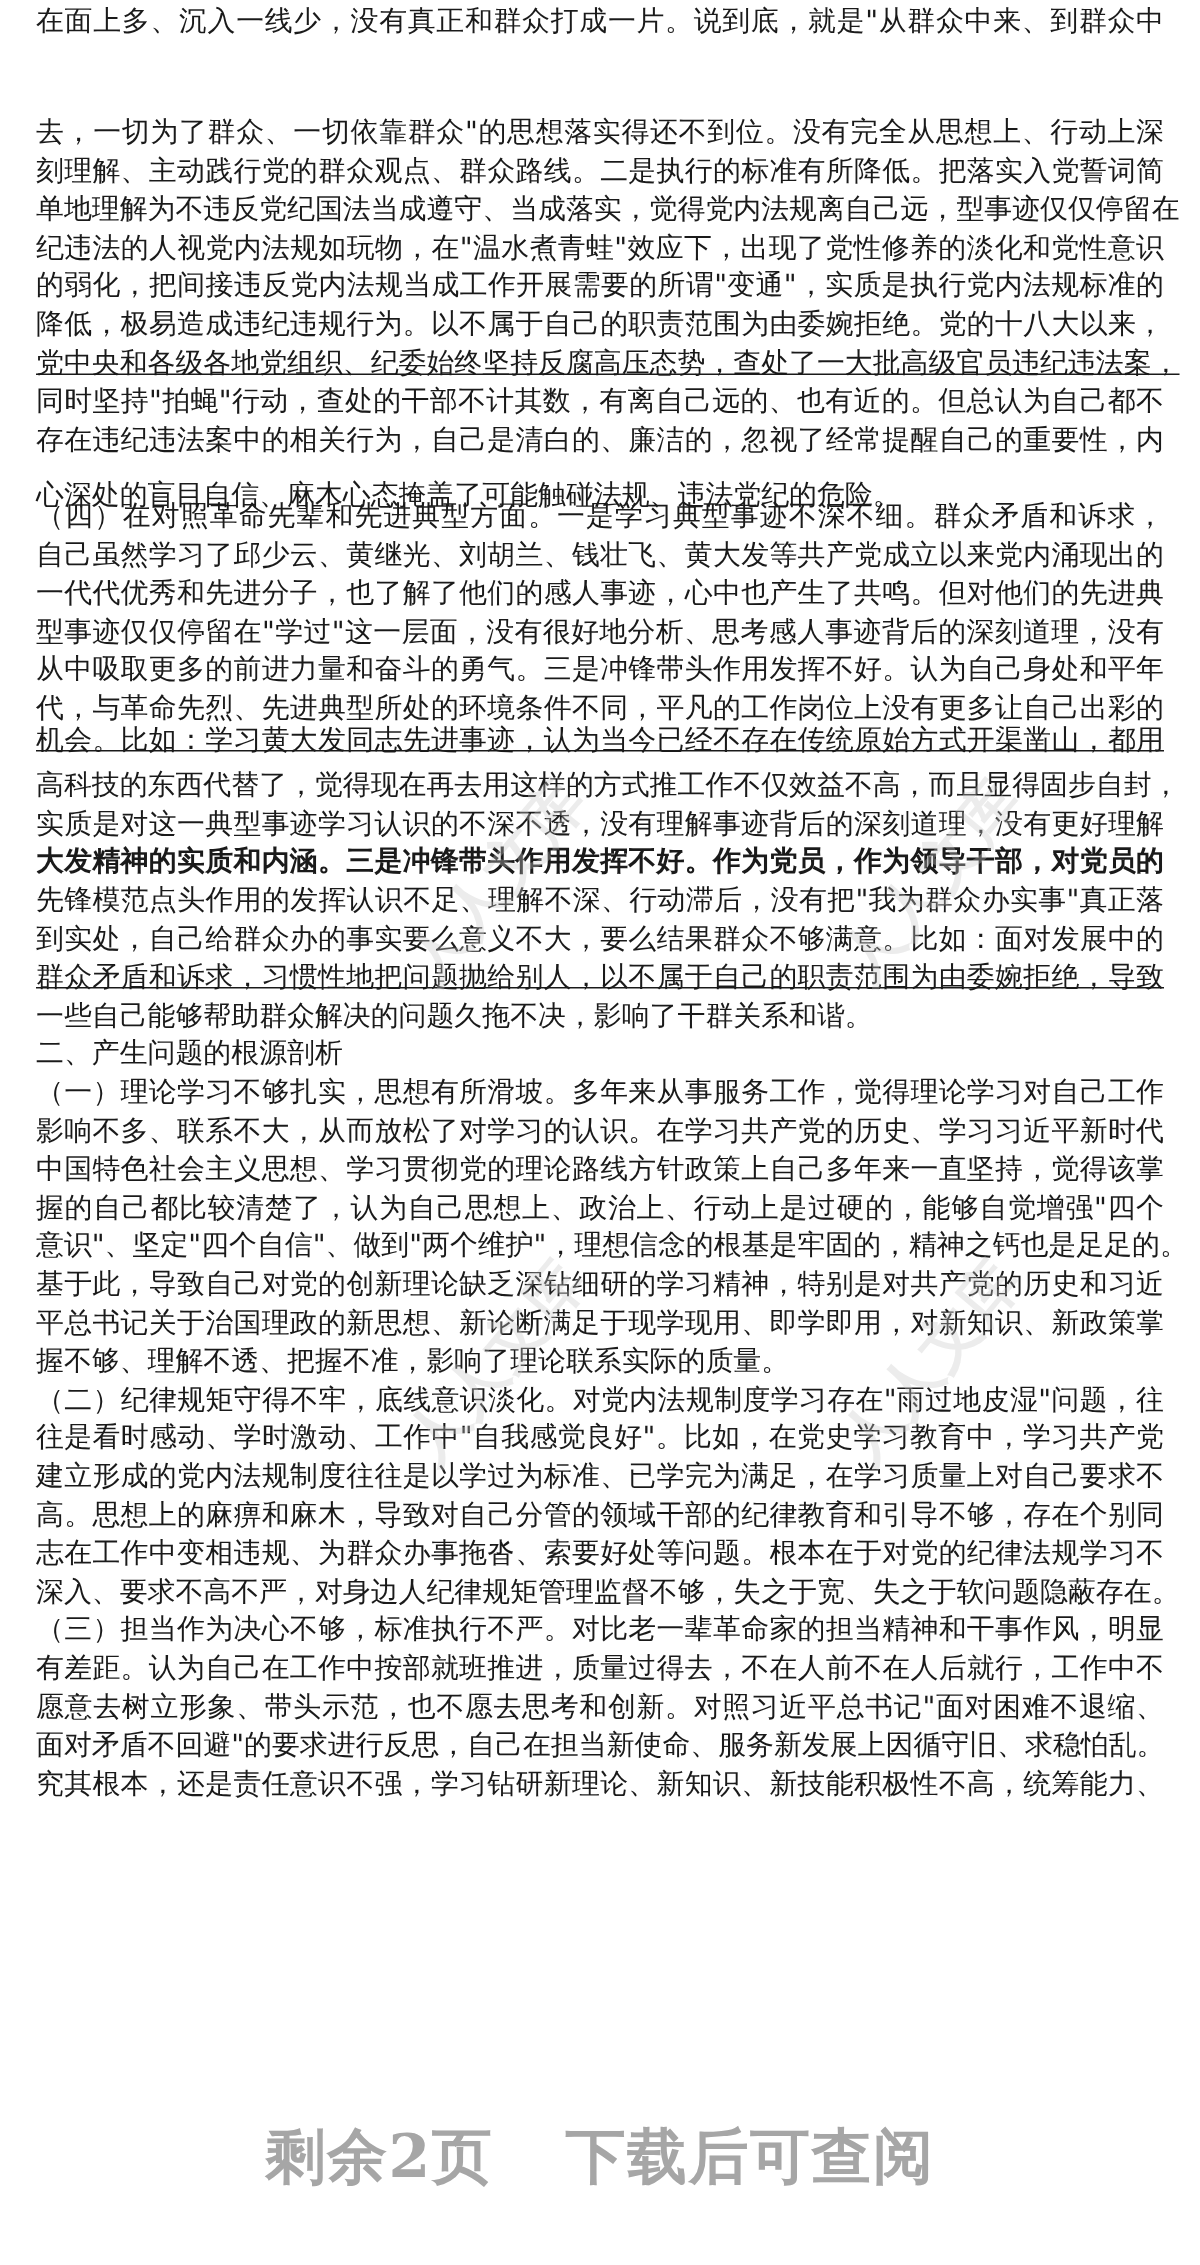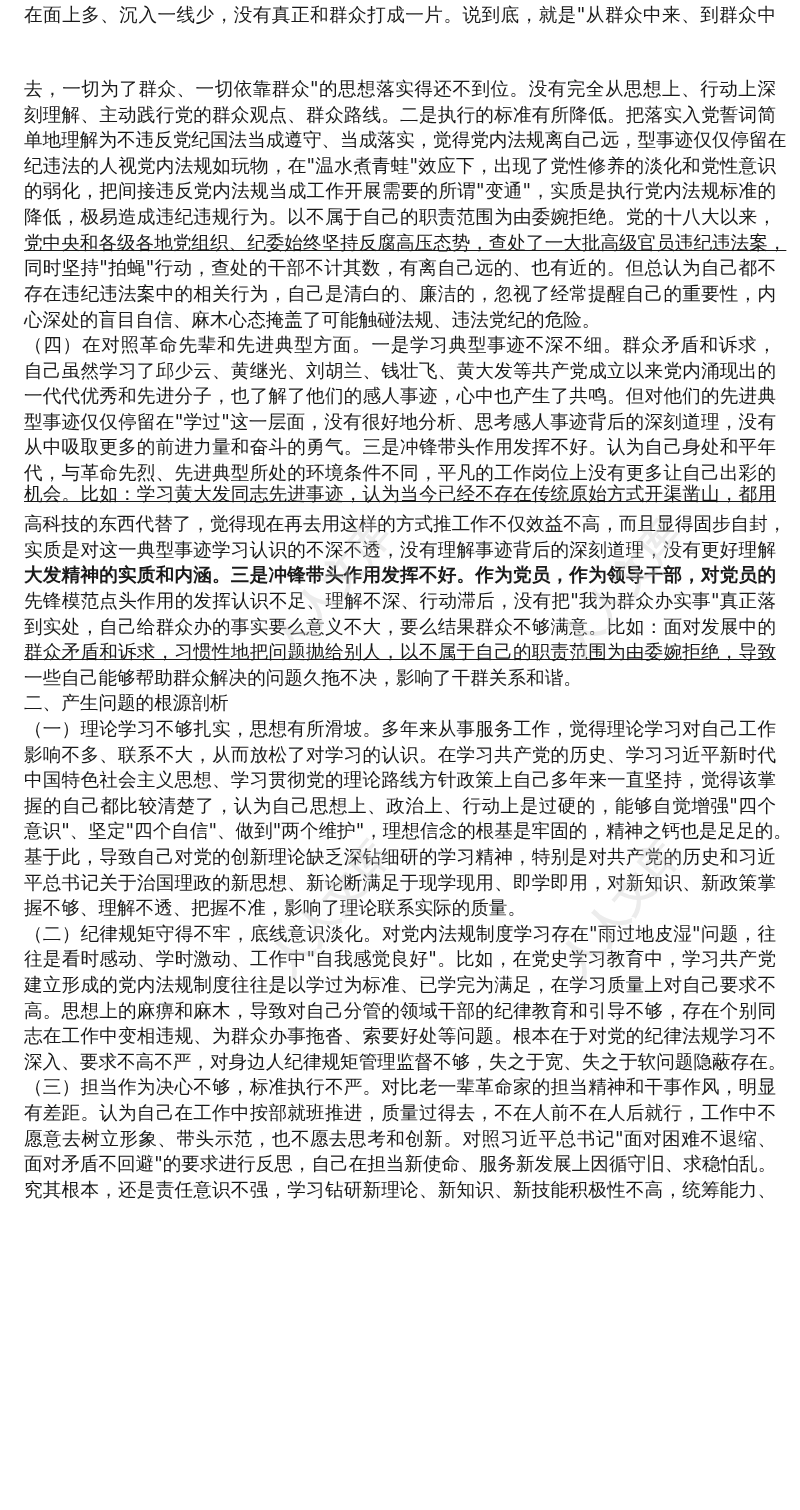--- a/index.html
+++ b/index.html
@@ -73,21 +73,21 @@
   <div id="lines">
       <div class="line" style="top: 76px;">去，一切为了群众、一切依靠群众"的思想落实得还不到位。没有完全从思想上、行动上深</div>
       <div class="line" style="top: 101.6px;">刻理解、主动践行党的群众观点、群众路线。二是执行的标准有所降低。把落实入党誓词简</div>
       <div class="line" style="top: 127.2px;">单地理解为不违反党纪国法当成遵守、当成落实，觉得党内法规离自己远，型事迹仅仅停留在</div>
       <div class="line" style="top: 152.8px;">纪违法的人视党内法规如玩物，在"温水煮青蛙"效应下，出现了党性修养的淡化和党性意识</div>
       <div class="line" style="top: 178.4px;">的弱化，把间接违反党内法规当成工作开展需要的所谓"变通"，实质是执行党内法规标准的</div>
       <div class="line" style="top: 204px;">降低，极易造成违纪违规行为。以不属于自己的职责范围为由委婉拒绝。党的十八大以来，</div>
       <div class="line" style="top: 229.6px; text-decoration: underline;">党中央和各级各地党组织、纪委始终坚持反腐高压态势，查处了一大批高级官员违纪违法案，</div>
       <div class="line" style="top: 255.2px;">同时坚持"拍蝇"行动，查处的干部不计其数，有离自己远的、也有近的。但总认为自己都不</div>
       <div class="line" style="top: 280.8px;">存在违纪违法案中的相关行为，自己是清白的、廉洁的，忽视了经常提醒自己的重要性，内</div>
-      <div class="line last" style="top: 307px;">心深处的盲目自信、麻木心态掩盖了可能触碰法规、违法党纪的危险。</div>
+      <div class="line last" style="top: 318px;">心深处的盲目自信、麻木心态掩盖了可能触碰法规、违法党纪的危险。</div>
       <div class="line" style="top: 332px;">（四）在对照革命先辈和先进典型方面。一是学习典型事迹不深不细。群众矛盾和诉求，</div>
       <div class="line" style="top: 357.6px;">自己虽然学习了邱少云、黄继光、刘胡兰、钱壮飞、黄大发等共产党成立以来党内涌现出的</div>
       <div class="line" style="top: 383.2px;">一代代优秀和先进分子，也了解了他们的感人事迹，心中也产生了共鸣。但对他们的先进典</div>
       <div class="line" style="top: 408.8px;">型事迹仅仅停留在"学过"这一层面，没有很好地分析、思考感人事迹背后的深刻道理，没有</div>
       <div class="line" style="top: 434.4px;">从中吸取更多的前进力量和奋斗的勇气。三是冲锋带头作用发挥不好。认为自己身处和平年</div>
       <div class="line" style="top: 460px;">代，与革命先烈、先进典型所处的环境条件不同，平凡的工作岗位上没有更多让自己出彩的</div>
       <div class="line" style="top: 481px; text-decoration: underline;">机会。比如：学习黄大发同志先进事迹，认为当今已经不存在传统原始方式开渠凿山，都用</div>
       <div class="line" style="top: 511.2px;">高科技的东西代替了，觉得现在再去用这样的方式推工作不仅效益不高，而且显得固步自封，</div>
       <div class="line" style="top: 536.8px;">实质是对这一典型事迹学习认识的不深不透，没有理解事迹背后的深刻道理，没有更好理解</div>
       <div class="line" style="top: 562.4px; font-weight: bold;">大发精神的实质和内涵。三是冲锋带头作用发挥不好。作为党员，作为领导干部，对党员的</div>
@@ -115,13 +115,16 @@
       <div class="line" style="top: 1125.6px;">愿意去树立形象、带头示范，也不愿去思考和创新。对照习近平总书记"面对困难不退缩、</div>
       <div class="line" style="top: 1151.2px;">面对矛盾不回避"的要求进行反思，自己在担当新使命、服务新发展上因循守旧、求稳怕乱。</div>
       <div class="line" style="top: 1176.8px;">究其根本，还是责任意识不强，学习钻研新理论、新知识、新技能积极性不高，统筹能力、</div>
     </div>
 
   <div class="watermark" style="left:250px; top:560px;">人人文库</div>
   <div class="watermark" style="left:540px; top:560px;">人人文库</div>
   <div class="watermark" style="left:250px; top:880px;">人人文库</div>
   <div class="watermark" style="left:540px; top:880px;">人人文库</div>
 
+  <div class="remaining">
+    <span>剩余2页</span><span class="gap"></span><span>下载后可查阅</span>
+  </div>
 </div>
 
 </body></html>

